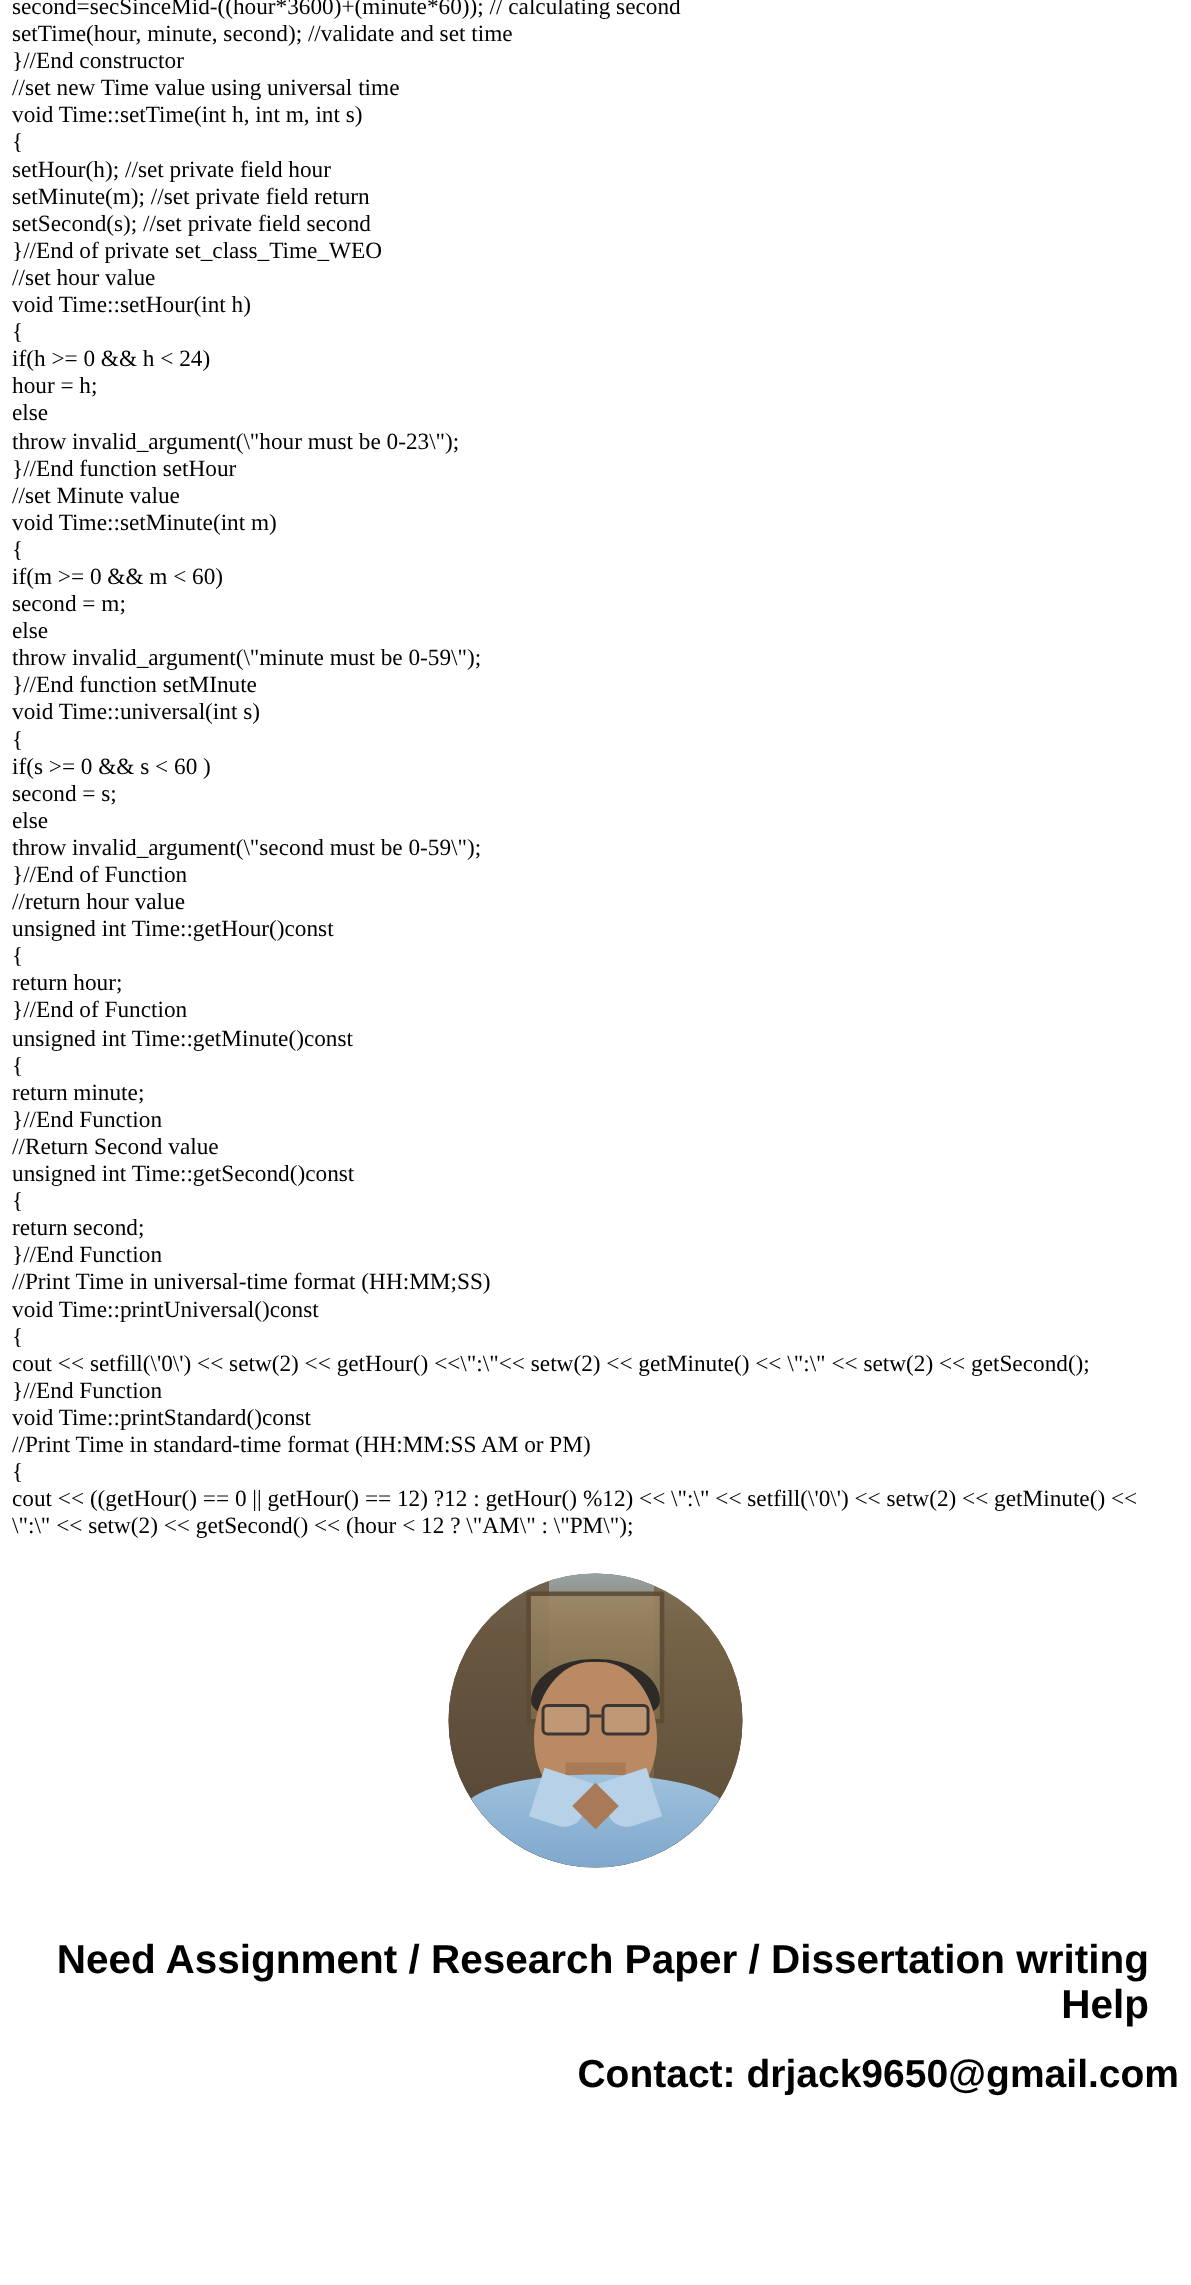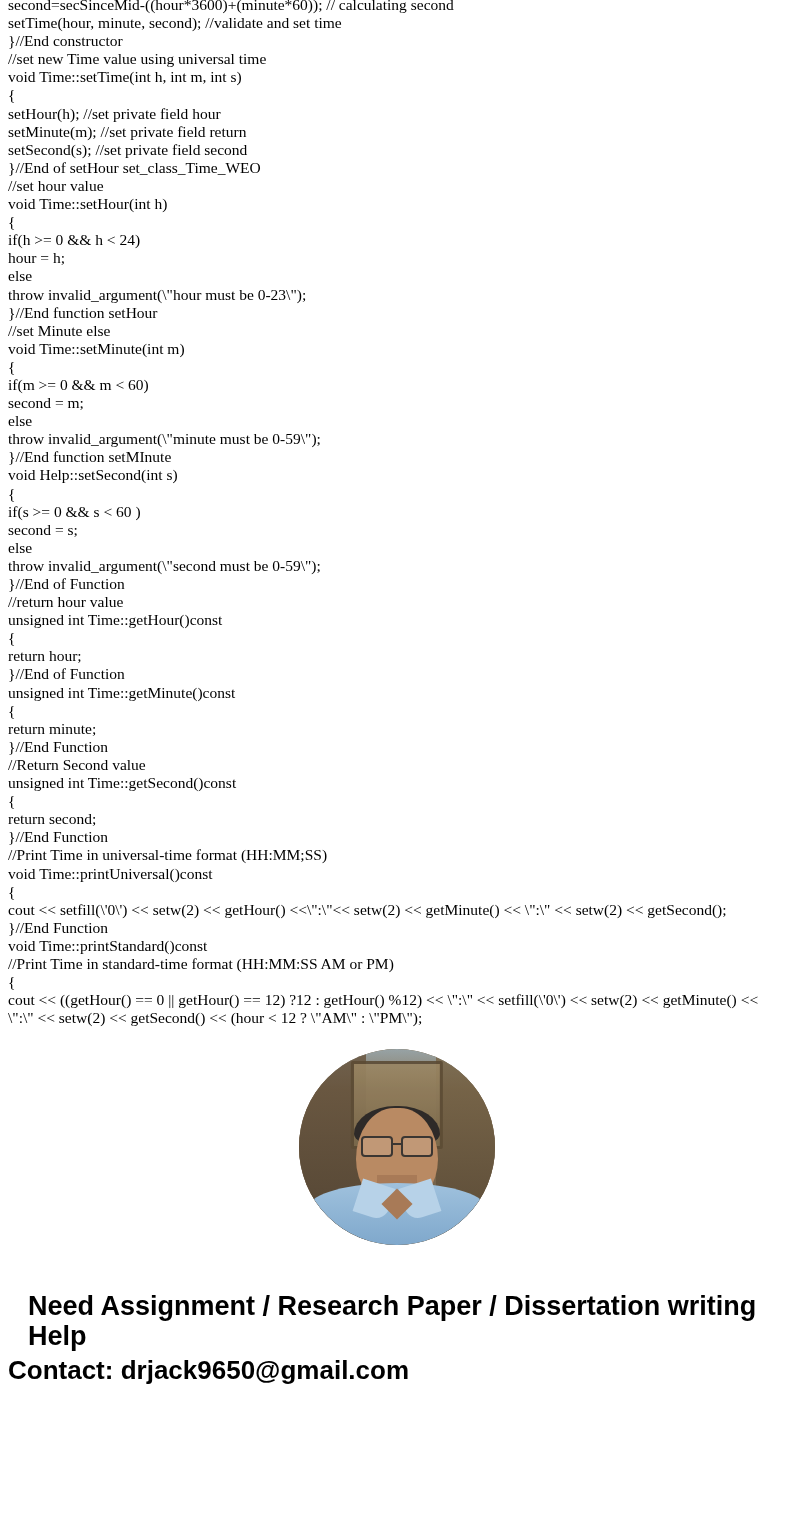--- a/index.html
+++ b/index.html
@@ -186,69 +186,69 @@
     left: 50%;
     bottom: 30px;
     transform: translateX(-50%) rotate(45deg);
     width: 22px;
     height: 22px;
     background: #a87a57;
   }
 
   .cta {
     margin-top: 46px;
-    text-align: left;
+    text-align: right;
     font-family: "Liberation Sans", sans-serif;
     font-weight: bold;
     color: #000000;
   }
   .cta-line1 {
     font-size: 27px;
     line-height: 30px;
     padding: 0 20px;
   }
   .cta-line2 {
     font-size: 26px;
     line-height: 34px;
-    margin-top: 2px;
+    margin-top: 14px;
   }
 </style>
 </head>
 <body>
 
 <div class="page">
 
   <div class="code-block">
     <div class="code-line clipped-top">second=secSinceMid-((hour*3600)+(minute*60)); // calculating second</div>
     <div class="code-line">setTime(hour, minute, second); //validate and set time</div>
     <div class="code-line">}//End constructor</div>
     <div class="code-line">//set new Time value using universal time</div>
     <div class="code-line">void Time::setTime(int h, int m, int s)</div>
     <div class="code-line">{</div>
     <div class="code-line">setHour(h); //set private field hour</div>
     <div class="code-line">setMinute(m); //set private field return</div>
     <div class="code-line">setSecond(s); //set private field second</div>
-    <div class="code-line">}//End of setHour set_class_Time_WEO</div>
+    <div class="code-line">}//End of private set_class_Time_WEO</div>
     <div class="code-line">//set hour value</div>
     <div class="code-line">void Time::setHour(int h)</div>
     <div class="code-line">{</div>
     <div class="code-line">if(h &gt;= 0 &amp;&amp; h &lt; 24)</div>
     <div class="code-line">hour = h;</div>
     <div class="code-line">else</div>
     <div class="code-line">throw invalid_argument(\"hour must be 0-23\");</div>
     <div class="code-line">}//End function setHour</div>
-    <div class="code-line">//set Minute else</div>
+    <div class="code-line">//set Minute value</div>
     <div class="code-line">void Time::setMinute(int m)</div>
     <div class="code-line">{</div>
     <div class="code-line">if(m &gt;= 0 &amp;&amp; m &lt; 60)</div>
     <div class="code-line">second = m;</div>
     <div class="code-line">else</div>
     <div class="code-line">throw invalid_argument(\"minute must be 0-59\");</div>
     <div class="code-line">}//End function setMInute</div>
-    <div class="code-line">void Help::setSecond(int s)</div>
+    <div class="code-line">void Time::universal(int s)</div>
     <div class="code-line">{</div>
     <div class="code-line">if(s &gt;= 0 &amp;&amp; s &lt; 60 )</div>
     <div class="code-line">second = s;</div>
     <div class="code-line">else</div>
     <div class="code-line">throw invalid_argument(\"second must be 0-59\");</div>
     <div class="code-line">}//End of Function</div>
     <div class="code-line">//return hour value</div>
     <div class="code-line">unsigned int Time::getHour()const</div>
     <div class="code-line">{</div>
     <div class="code-line">return hour;</div>

